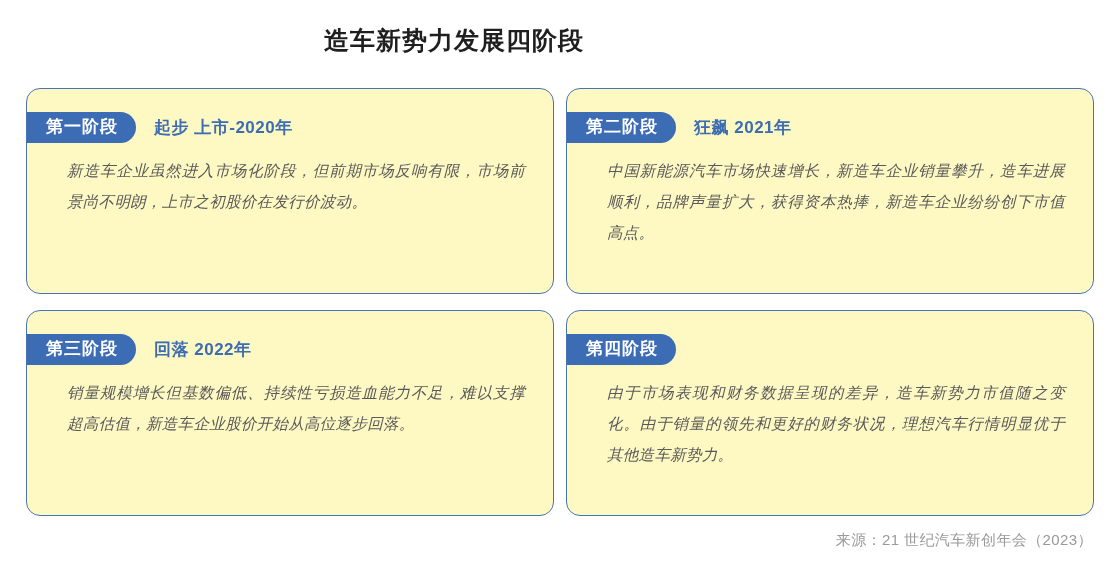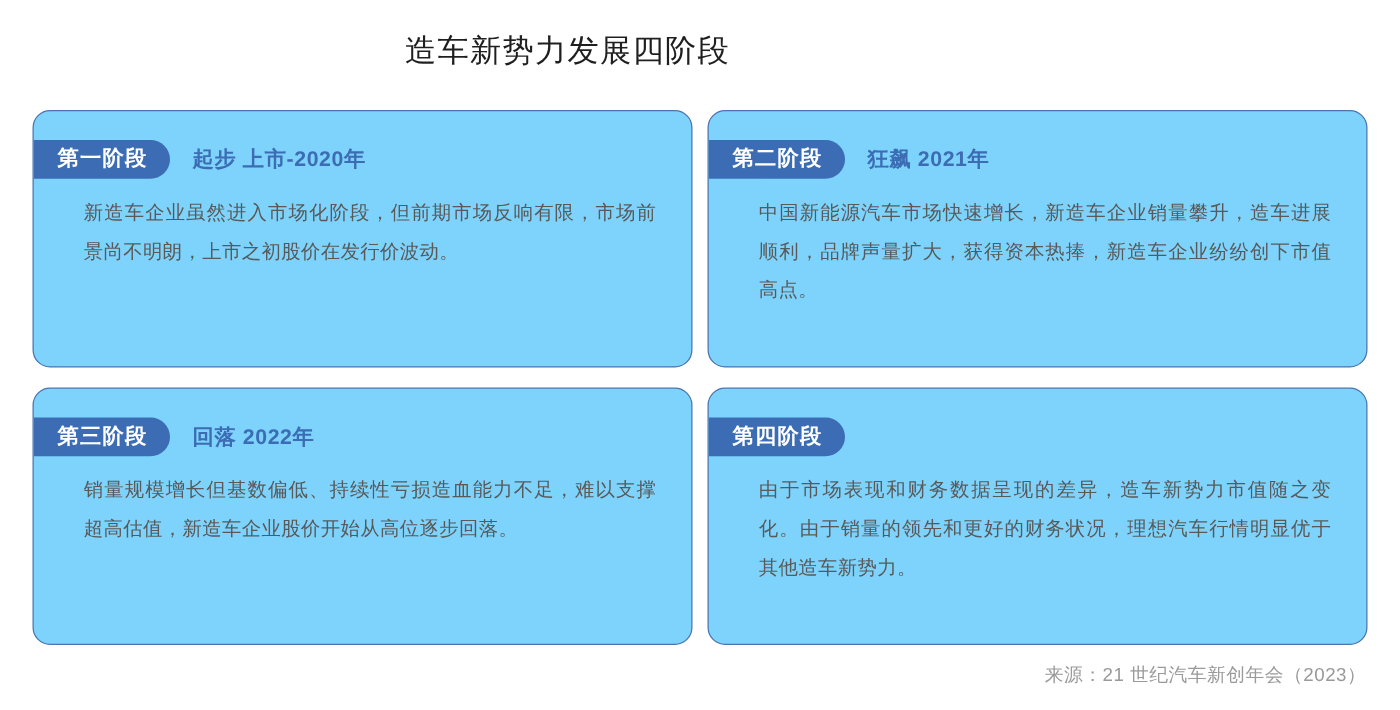--- a/index.html
+++ b/index.html
@@ -15,21 +15,21 @@
     position: relative;
   }
 
   .page-title {
     position: absolute;
     top: 24px;
     left: 0;
     width: 908px;
     text-align: center;
     font-size: 25px;
-    font-weight: normal;
+    font-weight: bold;
     color: #1f1f1f;
     letter-spacing: 1px;
   }
 
   .cards-grid {
     position: absolute;
     top: 88px;
     left: 26px;
     width: 1068px;
     display: grid;
@@ -37,21 +37,21 @@
     grid-template-rows: 206px 206px;
     column-gap: 12px;
     row-gap: 16px;
   }
 
   .card {
     position: relative;
     box-sizing: border-box;
     border: 1.4px solid #4a74b0;
     border-radius: 14px;
-    background: #7dd3fc;
+    background: #fef9c3;
     overflow: hidden;
   }
 
   .card-header {
     position: absolute;
     top: 23px;
     left: 0;
     display: flex;
     align-items: center;
     white-space: nowrap;
@@ -80,20 +80,21 @@
     position: absolute;
     top: 66px;
     left: 40px;
     right: 28px;
     font-size: 15.5px;
     line-height: 2.0;
     color: #595959;
     letter-spacing: 0.3px;
     text-align: justify;
     text-justify: inter-ideograph;
+    font-style: italic;
   }
 
   .source-note {
     position: absolute;
     right: 27px;
     bottom: 18px;
     font-size: 15px;
     color: #9a9a9a;
     letter-spacing: 0.4px;
   }

